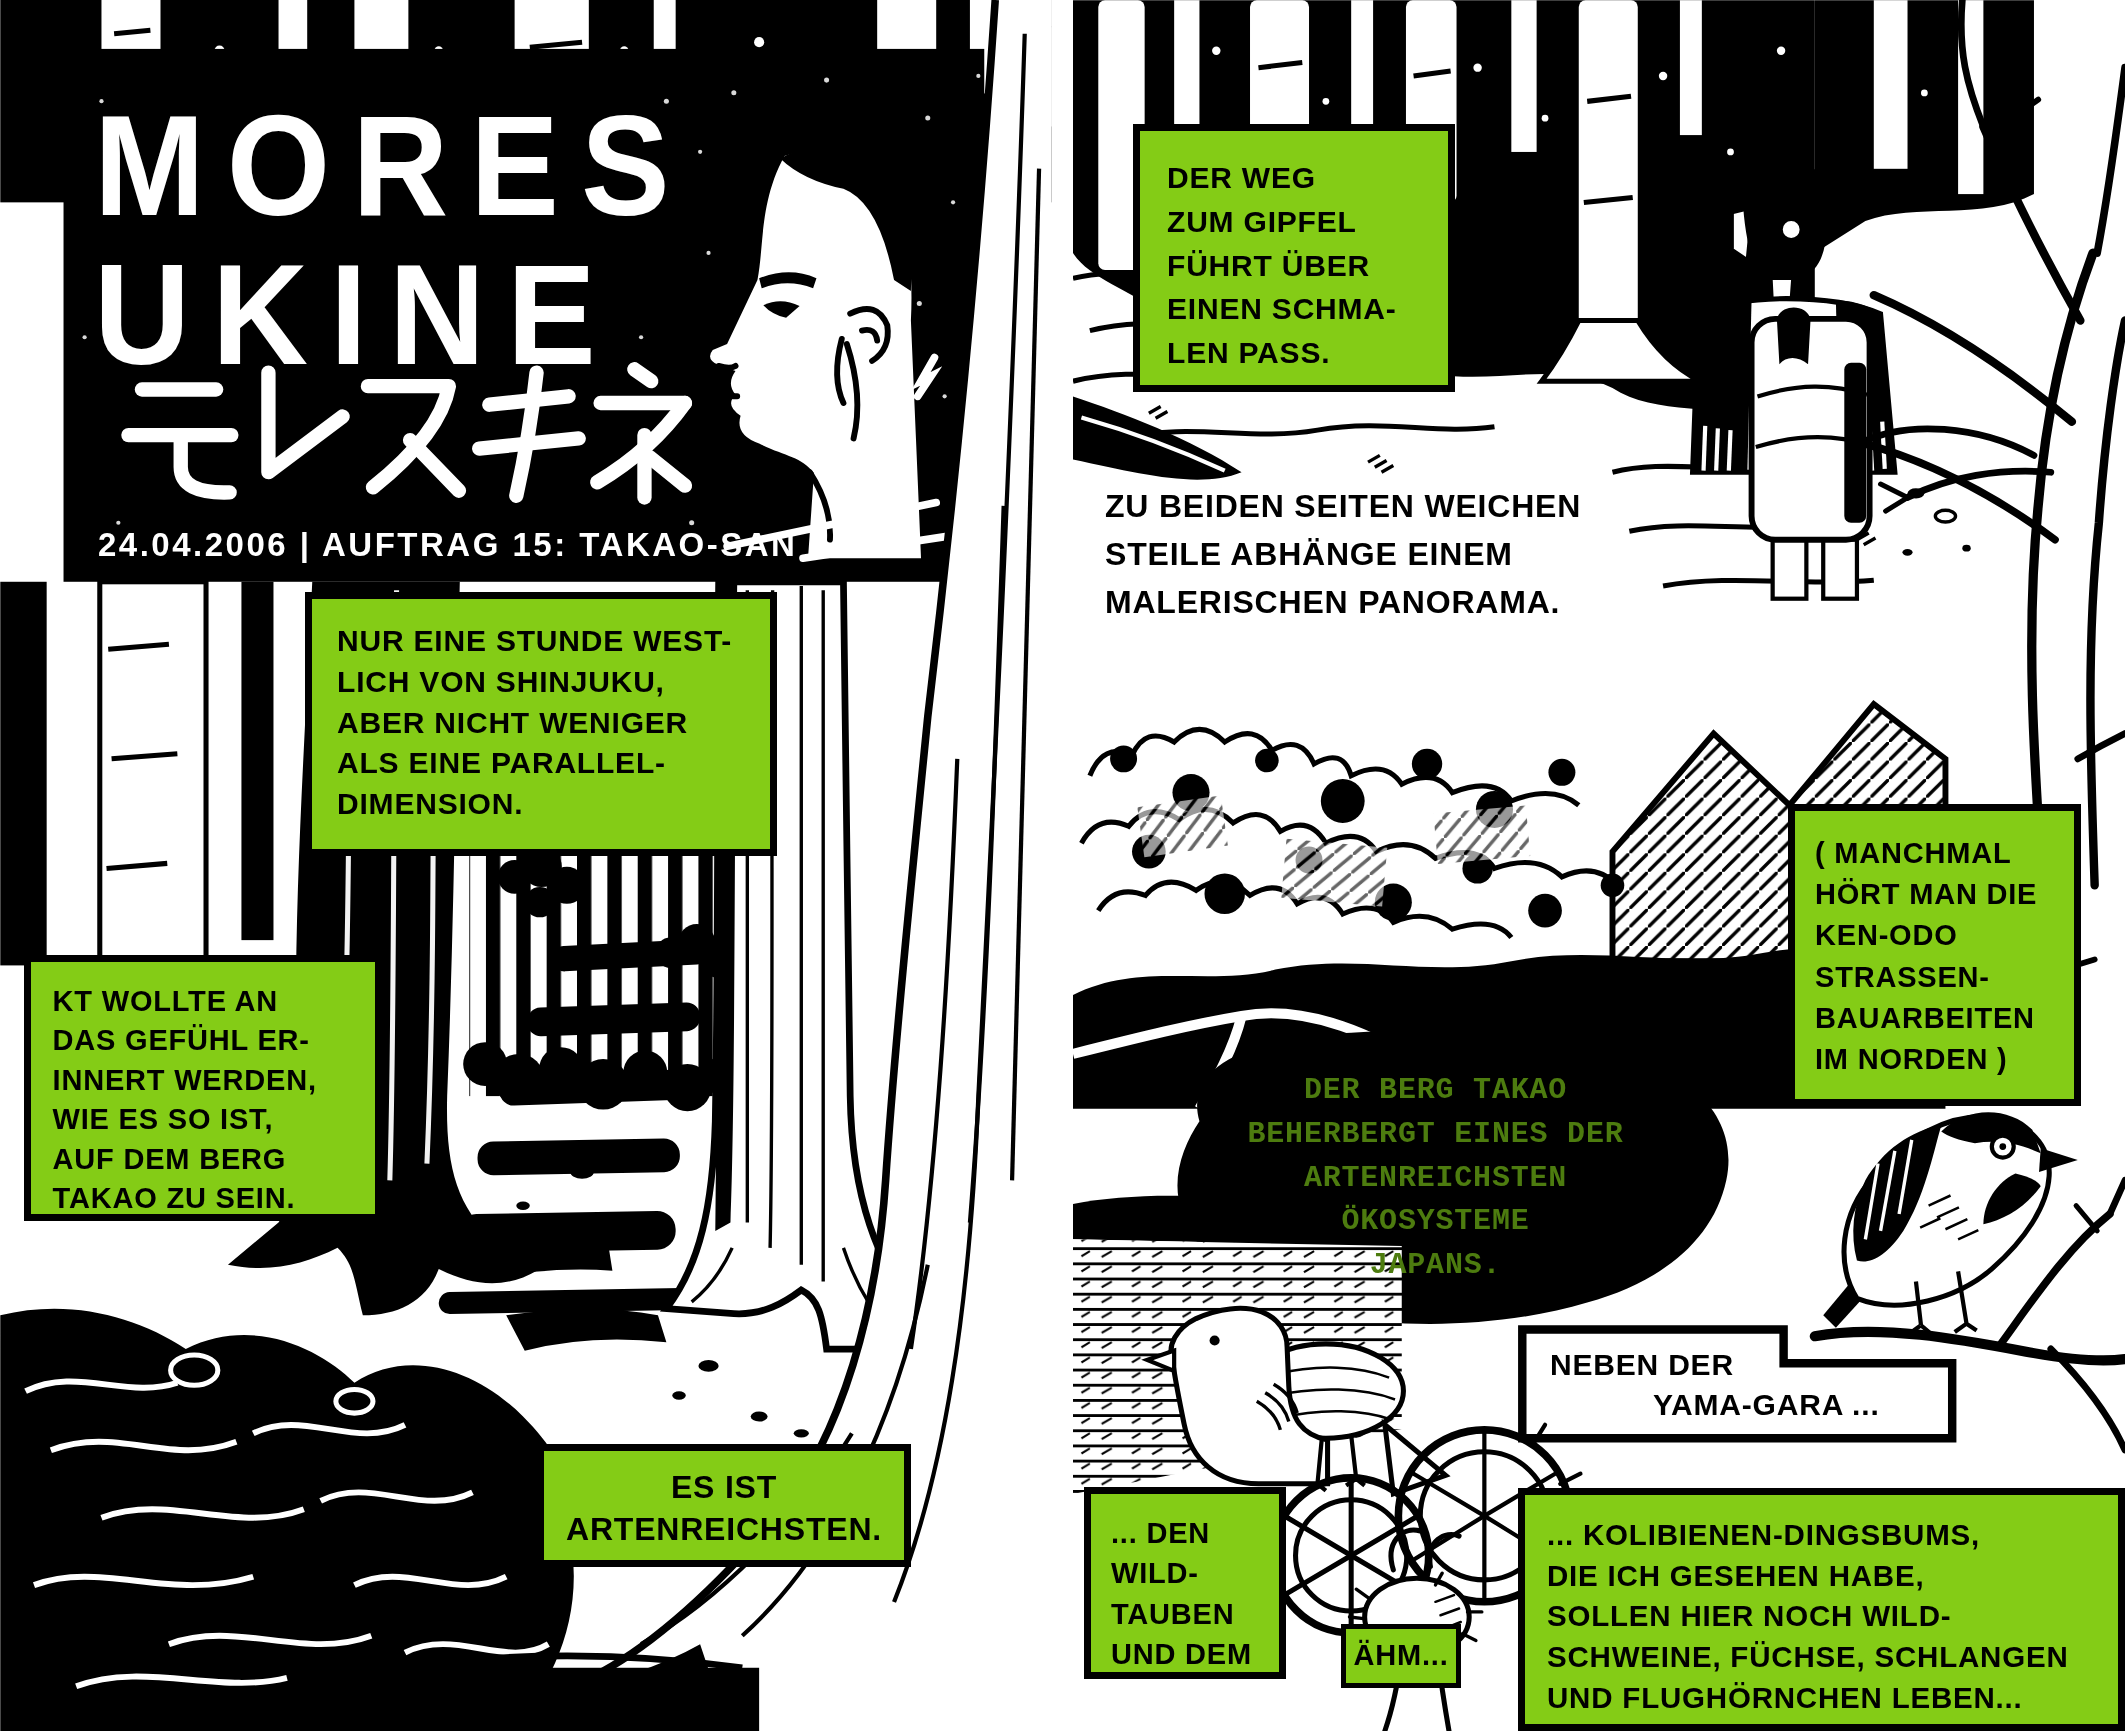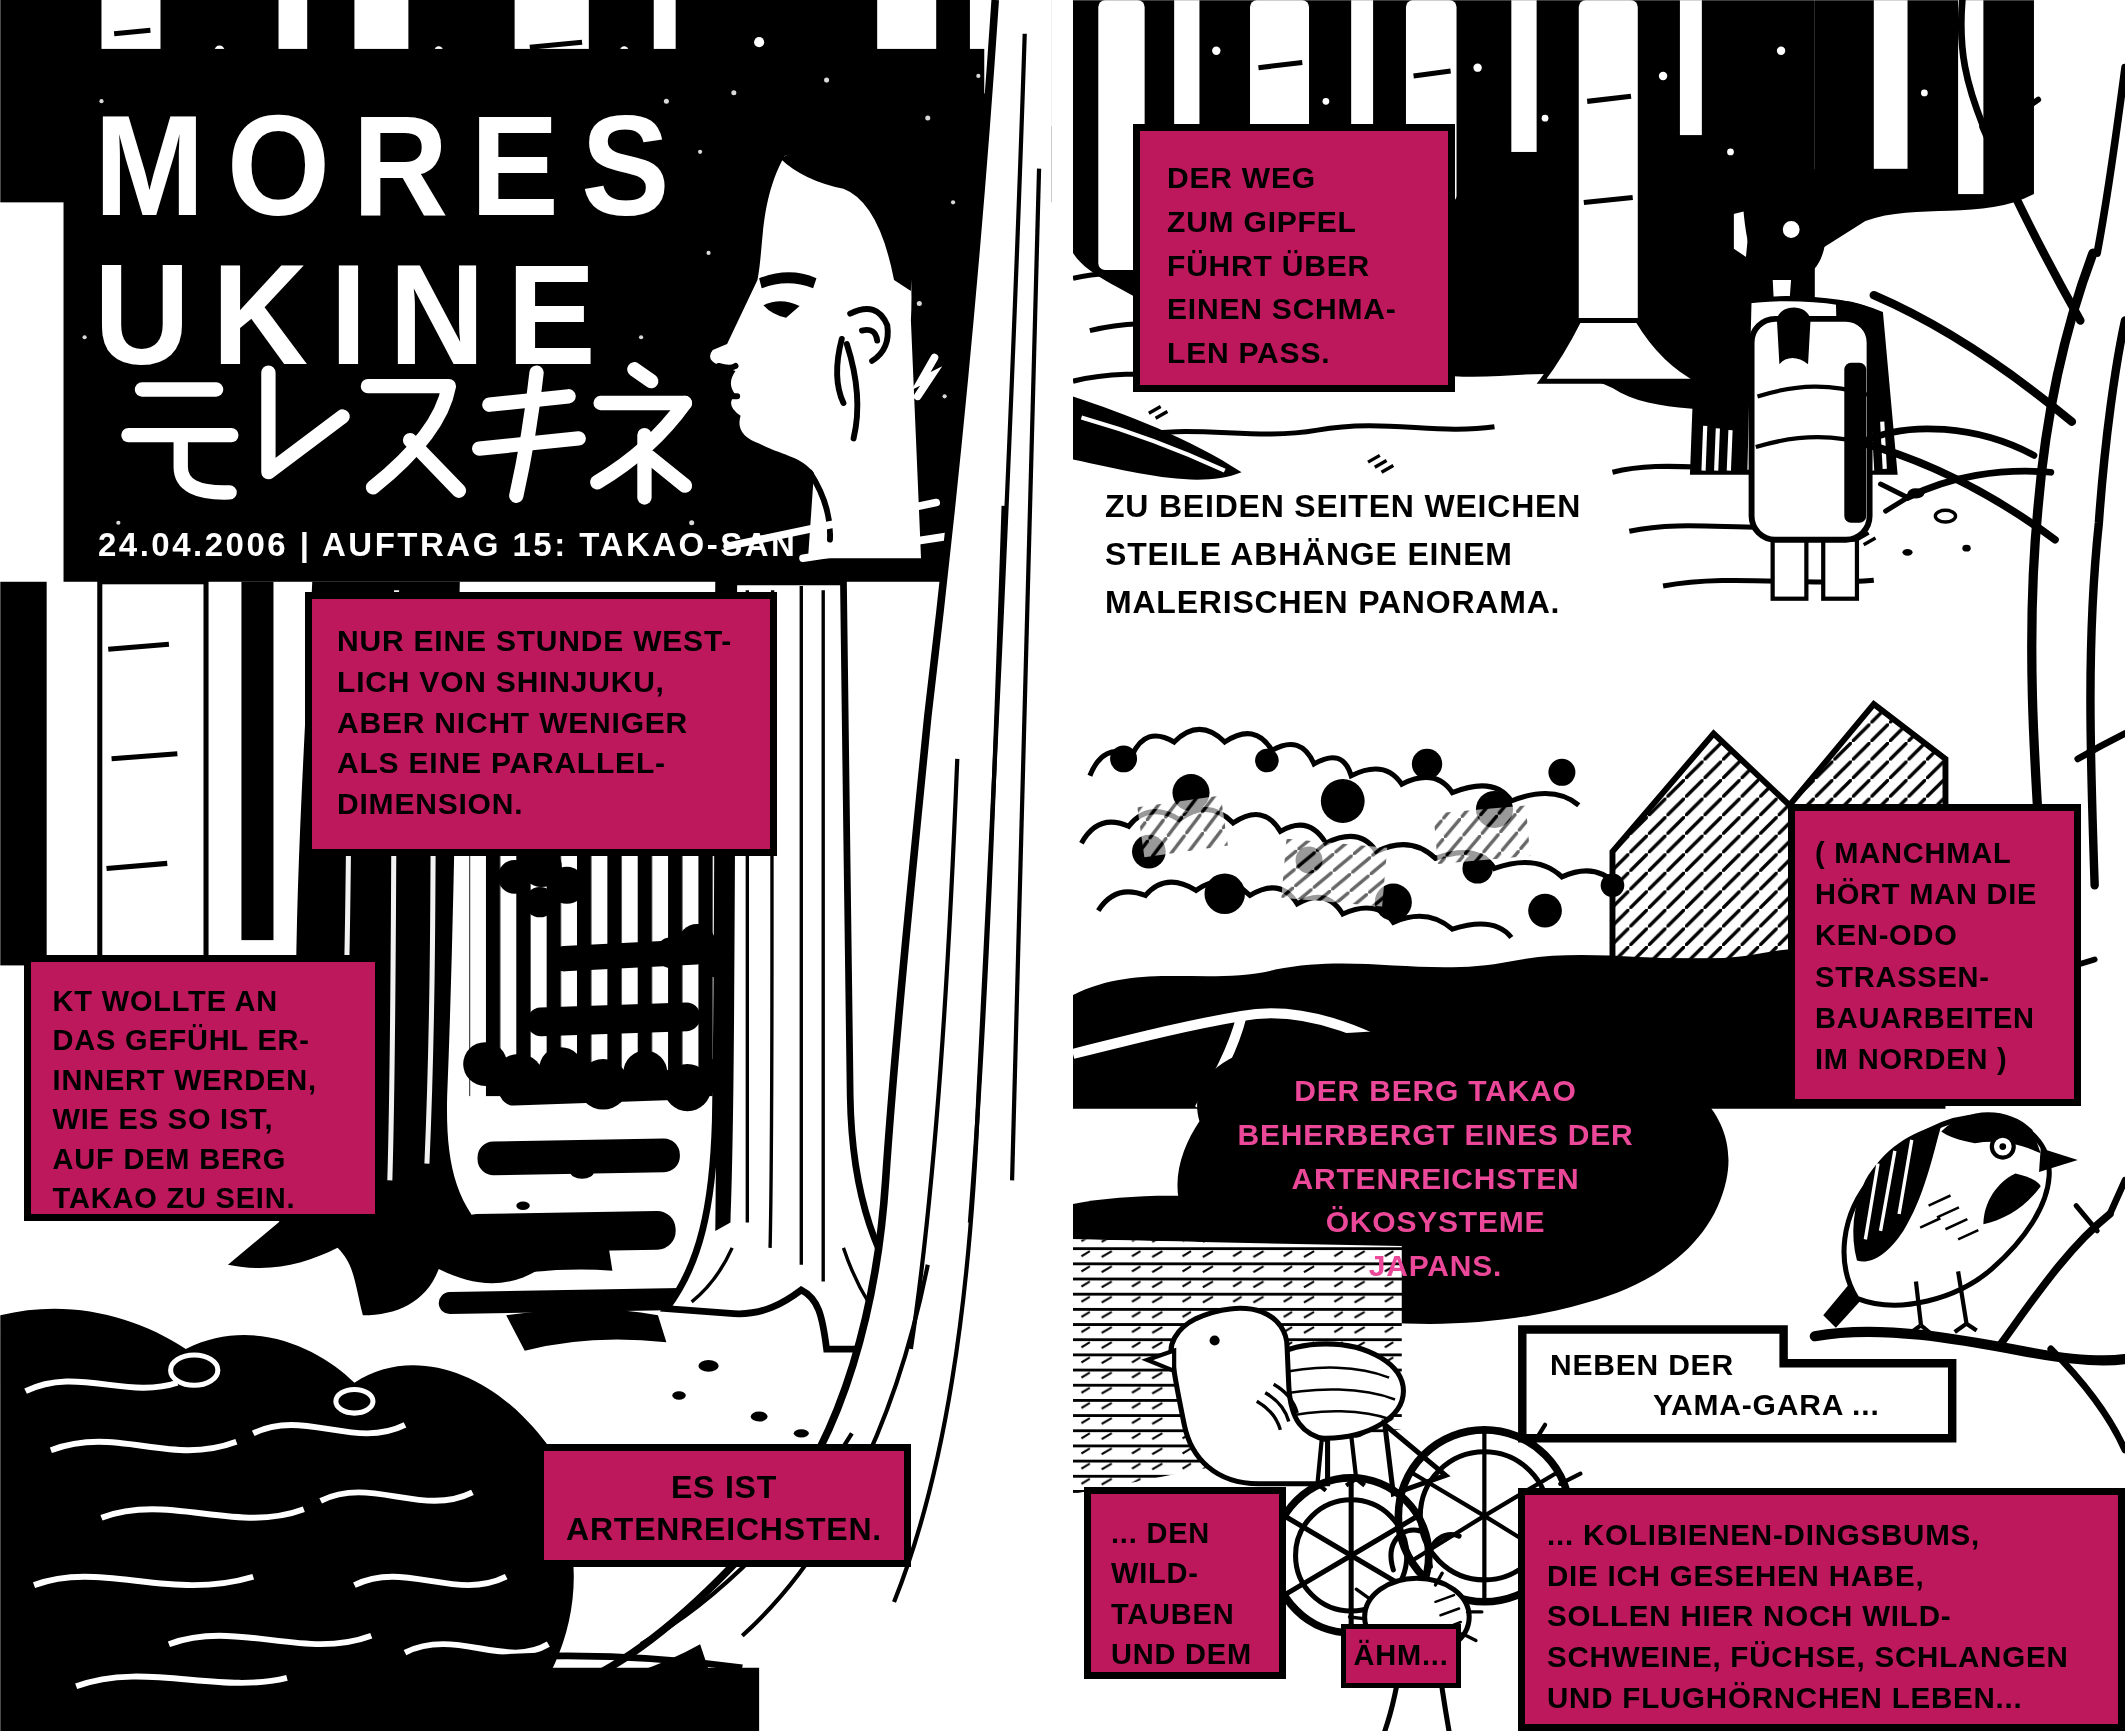--- a/index.html
+++ b/index.html
@@ -14,30 +14,30 @@
   .bg{position:absolute;left:0;top:0;width:100%;height:100%;}
   
   .title-text{position:absolute;color:#fff;font-weight:bold;}
   .title-line{left:94px;font-size:133px;letter-spacing:22px;line-height:1;transform:scaleY(1.08);transform-origin:top left;}
   .title-line1{top:94px;}
   .title-line2{top:243px;}
   .title-date{left:98px;top:526px;font-size:33px;letter-spacing:2.5px;}
   .sr-data{position:absolute;width:0.8px;height:0.8px;overflow:hidden;clip-path:inset(50%);white-space:nowrap;}
   
   .cap{
-    position:absolute;background:#be185d;border:7.6px solid #000;color:#000;
+    position:absolute;background:#84cc16;border:7.6px solid #000;color:#000;
     font-weight:bold;white-space:pre-line;letter-spacing:0.8px;box-sizing:border-box;
   }
   .cap-intro{left:305px;top:592px;width:472px;height:264px;padding:22px 17px 0 25px;font-size:30px;line-height:1.36;}
   .cap-kt{left:23.6px;top:955px;width:358px;height:266px;padding:20px 8.4px 0 22px;font-size:29px;line-height:1.36;}
   .cap-atem{left:537px;top:1444px;width:374px;height:123px;padding:15px 0 0 0;font-size:32px;line-height:1.32;text-align:center;}
   .cap-path{left:60px;top:124px;width:322px;height:268px;padding:25px 0 0 27px;font-size:30px;line-height:1.46;}
   .cap-panorama{left:32px;top:482px;width:611px;border:none;background:transparent;padding:0;font-size:32px;line-height:1.5;}
   .cap-road{left:715px;top:804px;width:293px;height:302px;padding:22px 0 0 20px;font-size:29px;line-height:1.42;}
-  .cap-eco{left:118px;top:1069px;width:489px;border:none;background:transparent;color:#ec4899;text-align:center;font-size:30px;line-height:1.46;}
+  .cap-eco{left:118px;top:1069px;width:489px;border:none;background:transparent;color:#4d7c0f;text-align:center;font-size:30px;line-height:1.46;font-family:Liberation Mono, monospace;}
   .cap-yama1{left:477px;top:1348px;border:none;background:transparent;padding:0;font-size:30px;}
   .cap-yama2{left:580px;top:1388px;border:none;background:transparent;padding:0;font-size:30px;}
   .cap-pigeons{left:11px;top:1487px;width:202px;height:192px;padding:18.6px 0 0 20px;font-size:29px;line-height:1.4;}
   .cap-ahm{left:268px;top:1624px;width:120px;height:64px;border-width:5.9px;padding:10px 0 0 0;font-size:29px;text-align:center;}
   .cap-wild{left:445px;top:1488px;width:607px;height:243px;padding:20px 0 0 22px;font-size:29.5px;line-height:1.38;}
 </style>
 </head>
 <body>
 
 <div class="spread">

